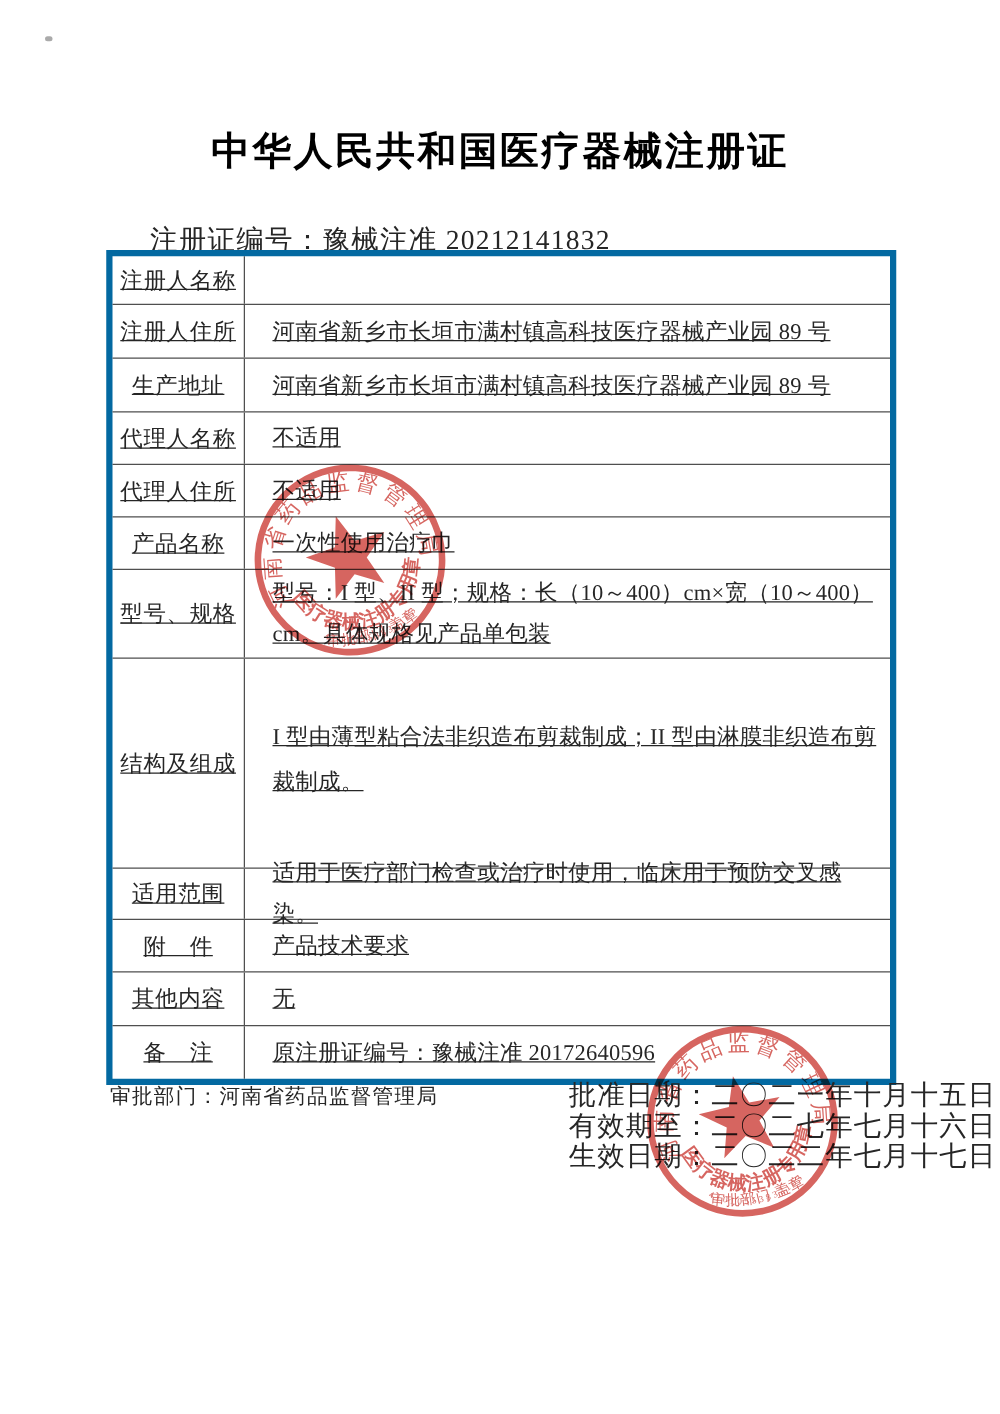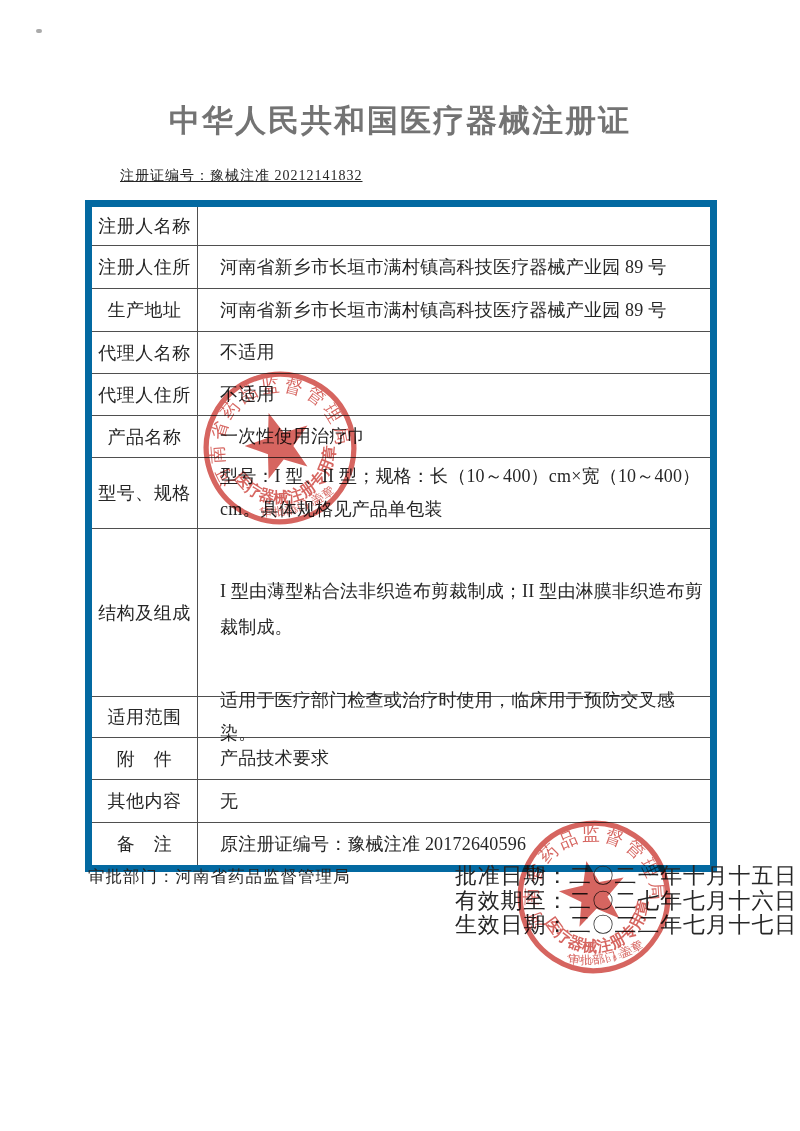--- a/index.html
+++ b/index.html
@@ -12,31 +12,32 @@
     overflow:hidden;
   }
   .speck{
     position:absolute;left:36px;top:29px;width:6px;height:4px;
     background:#8d8d8d;border-radius:2px;opacity:.75;
   }
   .title{
     position:absolute;top:100px;left:0;width:800px;
     text-align:center;margin:0;
     font-family:"Liberation Sans","DejaVu Sans",sans-serif;
-    font-weight:700;font-size:31px;letter-spacing:2px;color:#737373;
+    font-weight:700;font-size:31px;letter-spacing:2px;color:#000000;
   }
   .cert-line{
-    position:absolute;top:167px;left:120px;
-    font-size:14px;letter-spacing:1px;text-decoration:underline;
+    position:absolute;top:177px;left:120px;
+    font-size:22px;letter-spacing:1px;
   }
   .cert-table{
     position:absolute;left:85px;top:200px;width:632px;
-    border:7px solid #0369a1;
+    border:5px solid #0369a1;
     box-sizing:border-box;
     background:transparent;
+    text-decoration:underline;
   }
   .trow{display:flex;border-bottom:1px solid #4f4f4f;box-sizing:border-box;}
   .trow:last-child{border-bottom:none;}
   .tlabel{
     width:106px;flex:0 0 106px;
     border-right:1px solid #4f4f4f;
     display:flex;align-items:center;justify-content:center;
     font-size:18px;letter-spacing:0.5px;text-align:center;
     box-sizing:border-box;
   }

